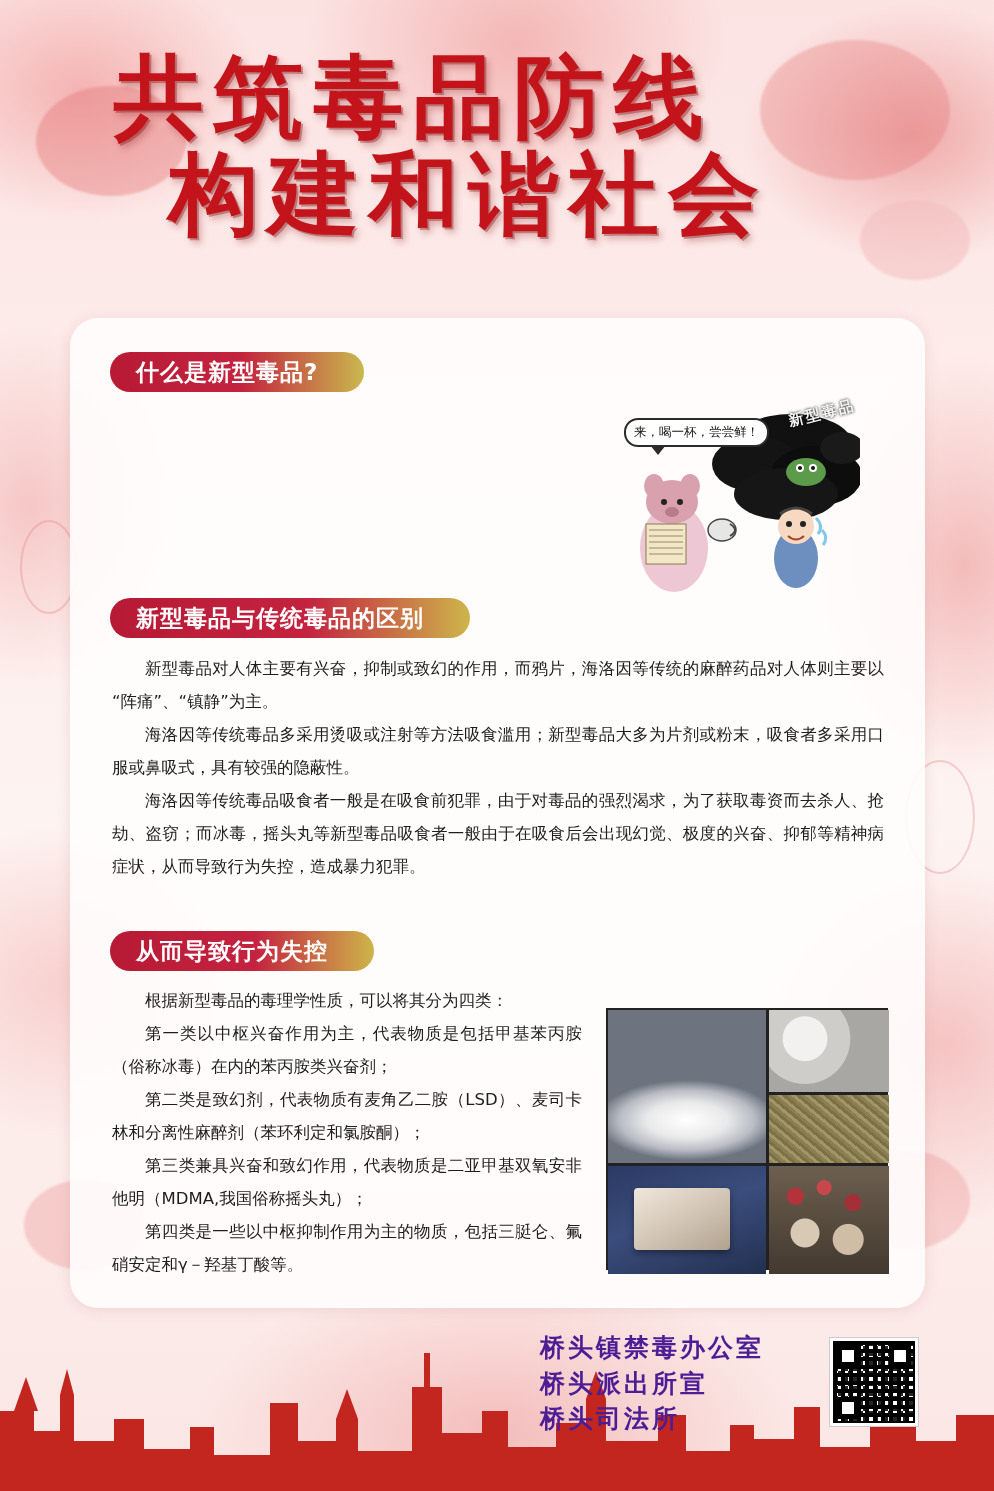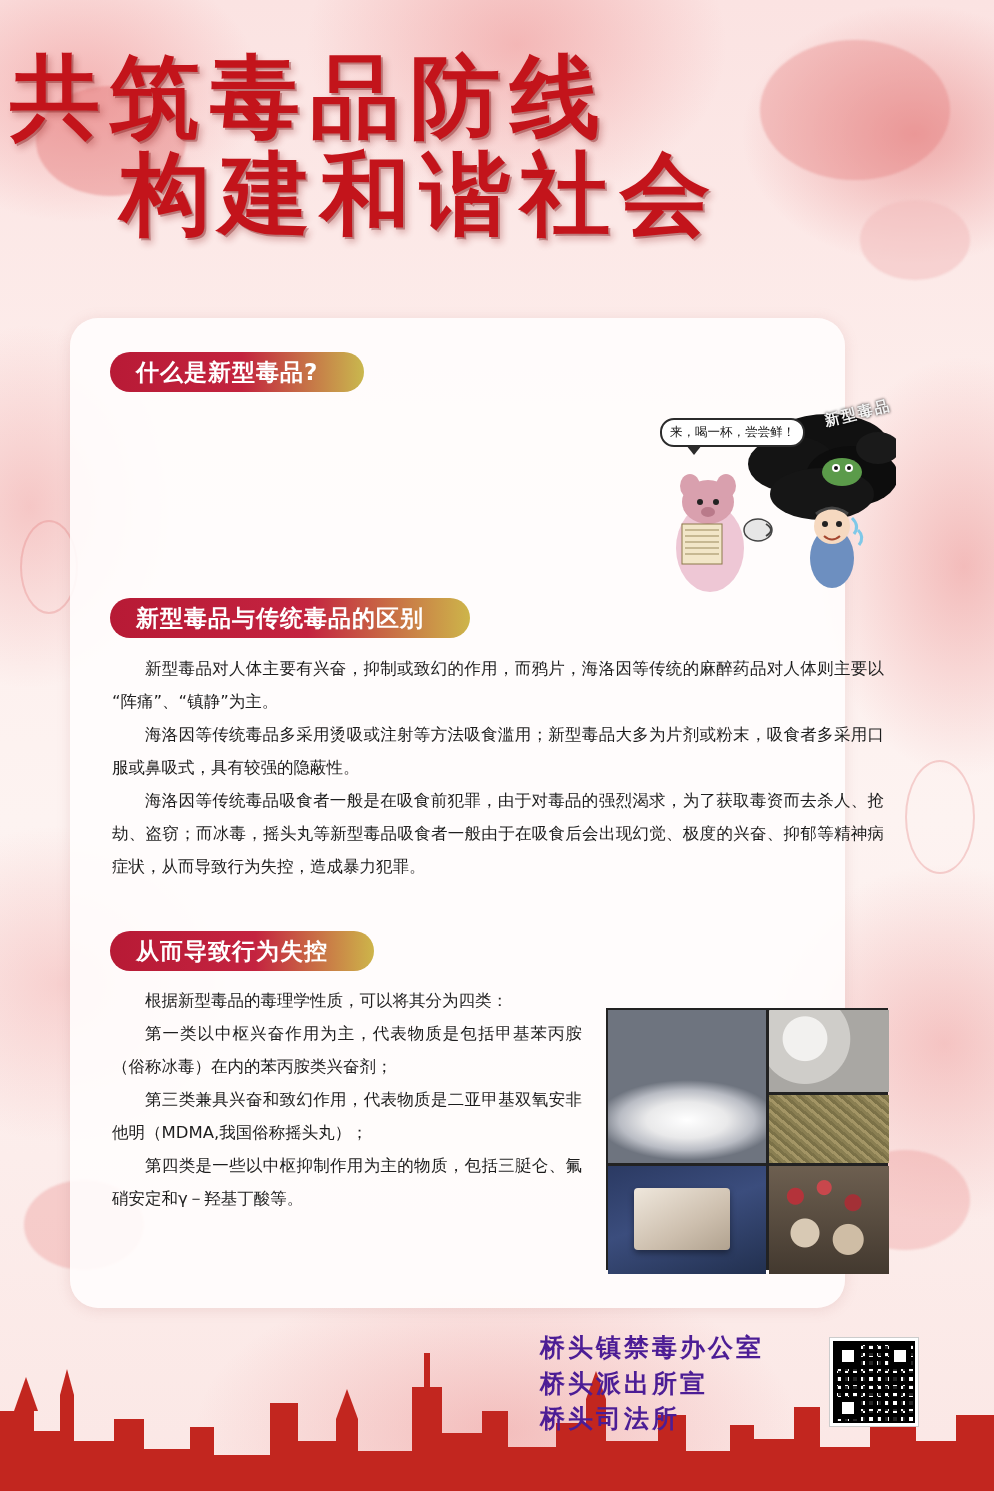--- a/index.html
+++ b/index.html
@@ -41,20 +41,21 @@
     position: absolute;
     border-radius: 50%;
     border: 2px solid rgba(226,120,120,0.30);
   }
   
   .title-wrap {
     position: absolute;
     top: 48px;
     left: 0;
     width: 817px;
+    text-align: center;
     z-index: 5;
   }
   .title-line {
     font-family: "DejaVu Serif", "Liberation Serif", serif;
     font-weight: 700;
     color: #c3141b;
     letter-spacing: 10px;
     text-shadow:
       2px 2px 0 rgba(120,10,12,0.35),
       4px 5px 7px rgba(140,20,20,0.30);
@@ -66,21 +67,21 @@
   }
   .title-line.l2 {
     font-size: 90px;
     padding-left: 120px;
   }
   
   .card {
     position: absolute;
     top: 318px;
     left: 70px;
-    width: 775px;
+    width: 855px;
     height: 990px;
     background: rgba(255,253,253,0.90);
     border-radius: 28px;
     box-shadow: 0 2px 14px rgba(180,110,110,0.18);
     z-index: 6;
   }
   
   .sec-head {
     position: relative;
     display: inline-block;
@@ -125,21 +126,21 @@
   .block3 {
     position: absolute;
     top: 666px;
     left: 42px;
     width: 470px;
   }
   
   .cartoon {
     position: absolute;
     top: 80px;
-    left: 576px;
+    left: 540px;
     width: 250px;
     height: 210px;
   }
   .cartoon-bubble {
     position: absolute;
     left: 14px;
     top: 20px;
     background: #ffffff;
     border: 2px solid #2b2b2b;
     border-radius: 14px;
@@ -368,20 +369,21 @@
     <div class="block2">
       <p class="para">新型毒品对人体主要有兴奋，抑制或致幻的作用，而鸦片，海洛因等传统的麻醉药品对人体则主要以“阵痛”、“镇静”为主。</p>
       <p class="para">海洛因等传统毒品多采用烫吸或注射等方法吸食滥用；新型毒品大多为片剂或粉末，吸食者多采用口服或鼻吸式，具有较强的隐蔽性。</p>
       <p class="para">海洛因等传统毒品吸食者一般是在吸食前犯罪，由于对毒品的强烈渴求，为了获取毒资而去杀人、抢劫、盗窃；而冰毒，摇头丸等新型毒品吸食者一般由于在吸食后会出现幻觉、极度的兴奋、抑郁等精神病症状，从而导致行为失控，造成暴力犯罪。</p>
     </div>
 
     <div class="sec-head sec3">从而导致行为失控</div>
     <div class="block3">
       <p class="para">根据新型毒品的毒理学性质，可以将其分为四类：</p>
       <p class="para">第一类以中枢兴奋作用为主，代表物质是包括甲基苯丙胺（俗称冰毒）在内的苯丙胺类兴奋剂；</p>
+      <p class="para">第二类是致幻剂，代表物质有麦角乙二胺（LSD）、麦司卡林和分离性麻醉剂（苯环利定和氯胺酮）；</p>
       <p class="para">第三类兼具兴奋和致幻作用，代表物质是二亚甲基双氧安非他明（MDMA,我国俗称摇头丸）；</p>
       <p class="para">第四类是一些以中枢抑制作用为主的物质，包括三脡仑、氟硝安定和γ－羟基丁酸等。</p>
     </div>
 
     <div class="photos">
       <div class="ph ph-powder"></div>
       <div class="ph ph-rock"></div>
       <div class="ph ph-herb"></div>
       <div class="ph ph-brick"></div>
       <div class="ph ph-pills"></div>

